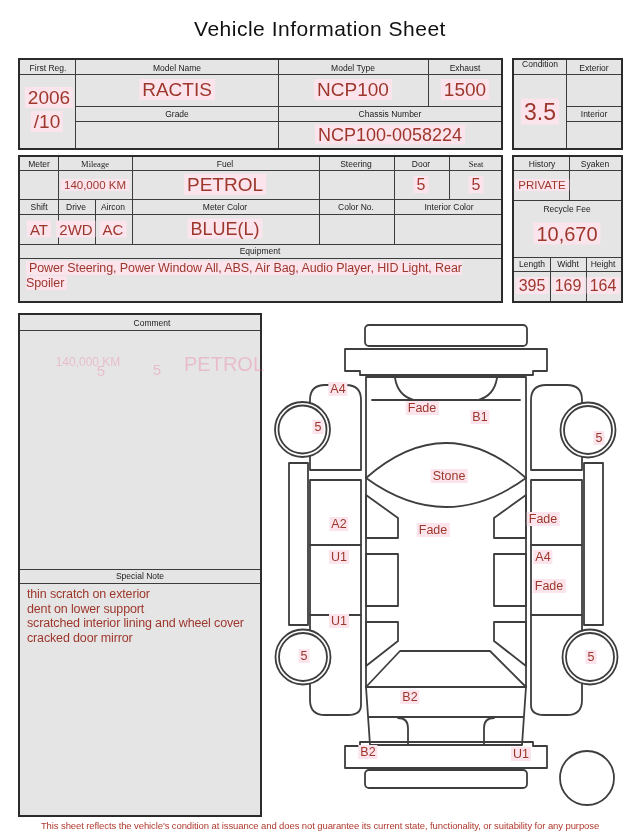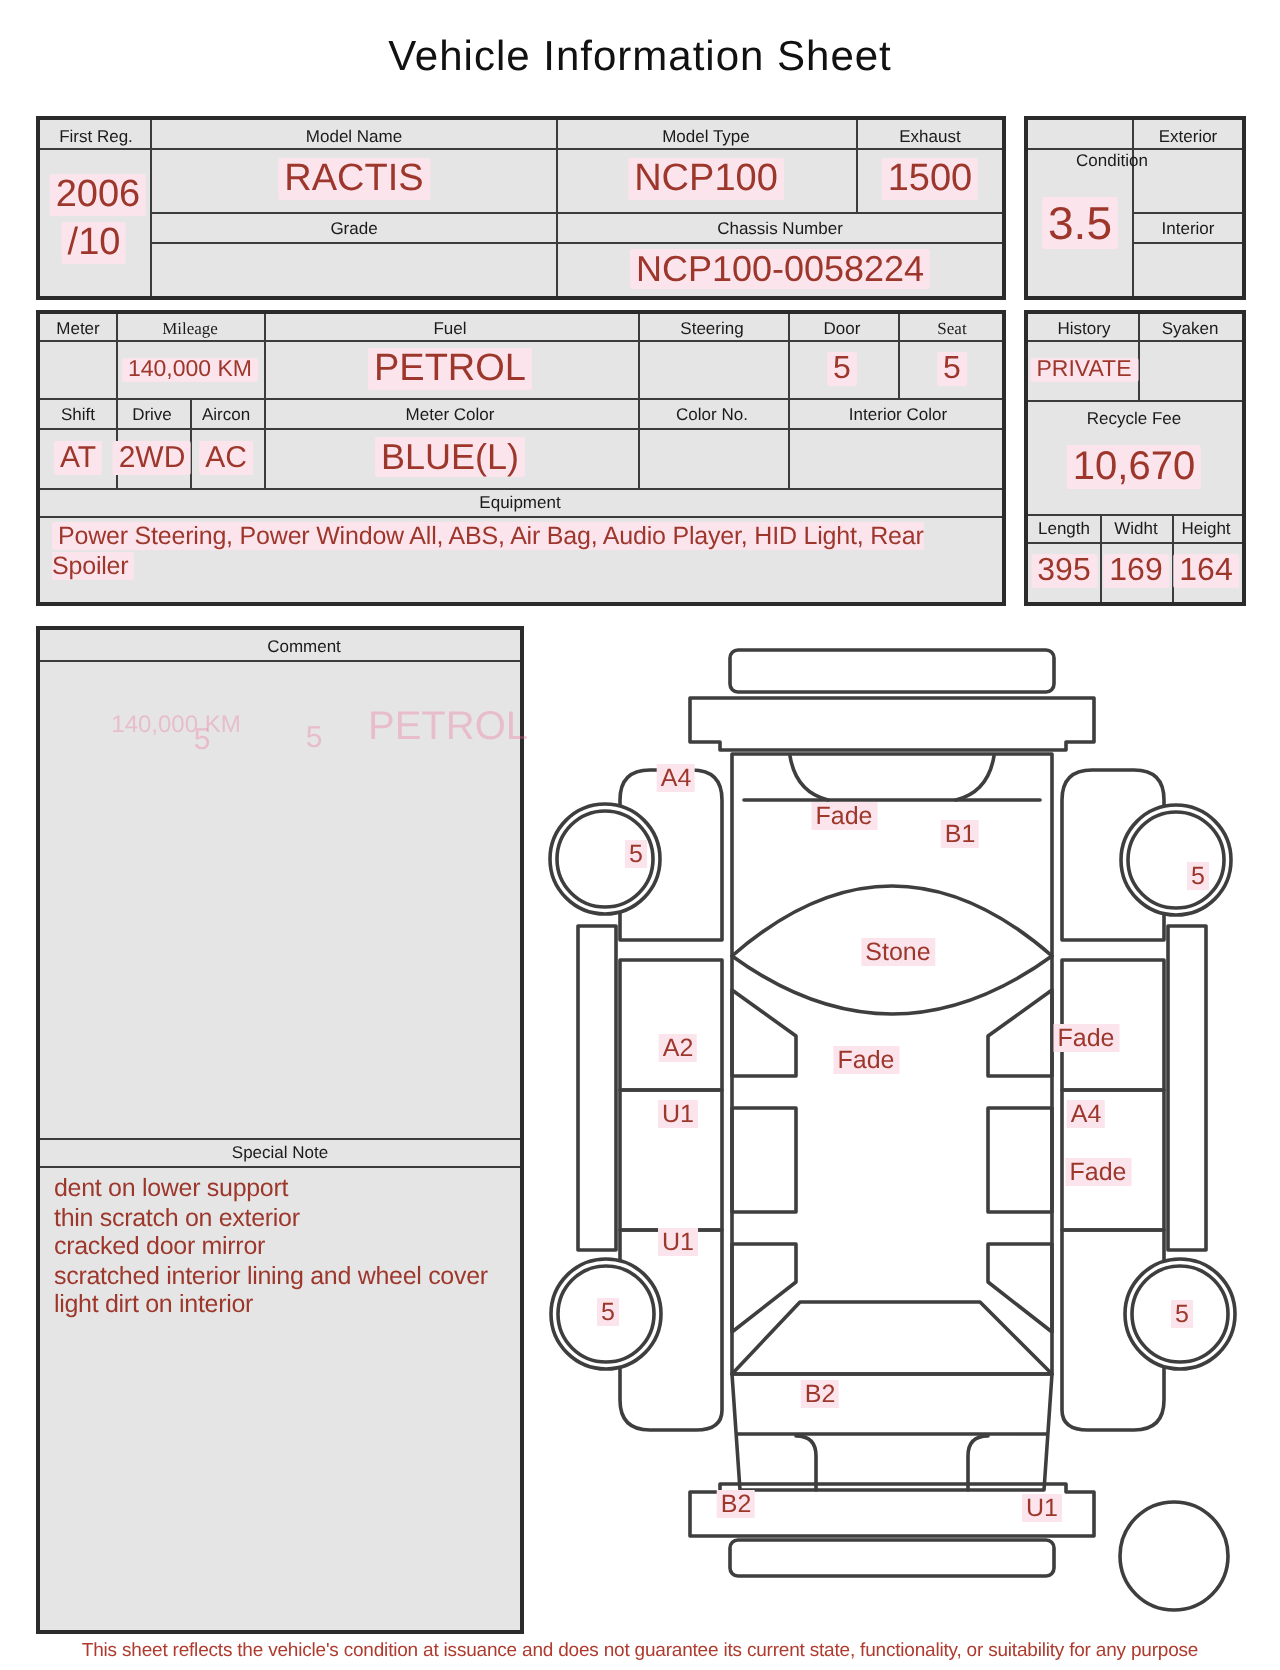--- a/index.html
+++ b/index.html
@@ -85,21 +85,21 @@
     <div class="val" style="left:445px;top:30px;font-size:19px;"><span class="hi">1500</span></div>
     <div class="val" style="left:370px;top:75px;font-size:18px;"><span class="hi">NCP100-0058224</span></div>
   </div>
 
   <div class="box" style="left:512px;top:58px;width:111px;height:92px;">
     <div class="hl" style="left:0;top:14px;width:107px;"></div>
     <div class="hl" style="left:52px;top:46px;width:55px;"></div>
     <div class="hl" style="left:52px;top:61px;width:55px;"></div>
     <div class="vl" style="left:52px;top:0;height:88px;"></div>
 
-    <div class="lbl" style="left:26px;top:20px;margin-left:16px;">Condition</div>
+    <div class="lbl" style="left:26px;top:4px;">Condition</div>
     <div class="lbl" style="left:80px;top:8px;">Exterior</div>
     <div class="lbl" style="left:80px;top:54px;">Interior</div>
 
     <div class="val" style="left:26px;top:52px;font-size:23px;"><span class="hi">3.5</span></div>
     <div class="val" style="left:80px;top:30px;font-size:12px;"><span></span></div>
     <div class="val" style="left:80px;top:75px;font-size:12px;"><span></span></div>
   </div>
 
   <div class="box" style="left:18px;top:155px;width:485px;height:148px;">
     <div class="hl" style="left:0;top:13px;width:481px;"></div>
@@ -166,25 +166,24 @@
   <div class="box" style="left:18px;top:313px;width:244px;height:504px;">
     <div class="hl" style="left:0;top:15px;width:240px;"></div>
     <div class="hl" style="left:0;top:254px;width:240px;"></div>
     <div class="hl" style="left:0;top:268px;width:240px;"></div>
 
     <div class="lbl" style="left:132px;top:8px;">Comment</div>
     <div class="lbl" style="left:120px;top:261px;">Special Note</div>
 
     <div class="val" style="left:120px;top:130px;font-size:12px;"><span></span></div>
     <div class="notes">
+        <div class="note-line">thin scratch on exterior</div>
         <div class="note-line">dent on lower support</div>
-        <div class="note-line">thin scratch on exterior</div>
+        <div class="note-line">scratched interior lining and wheel cover</div>
         <div class="note-line">cracked door mirror</div>
-        <div class="note-line">scratched interior lining and wheel cover</div>
-        <div class="note-line">light dirt on interior</div>
       </div>
   </div>
 
   <div class="diagram">
     <svg viewBox="0 0 362 500" width="362" height="500">
 
       <rect x="95" y="15" width="162" height="21" rx="4"></rect>
       <path d="M75,39 L277,39 L277,61 L263,61 L263,65 L90,65 L90,61 L75,61 Z"></path>
 
       <path d="M96,67 H256 V168 M96,67 V168"></path>

